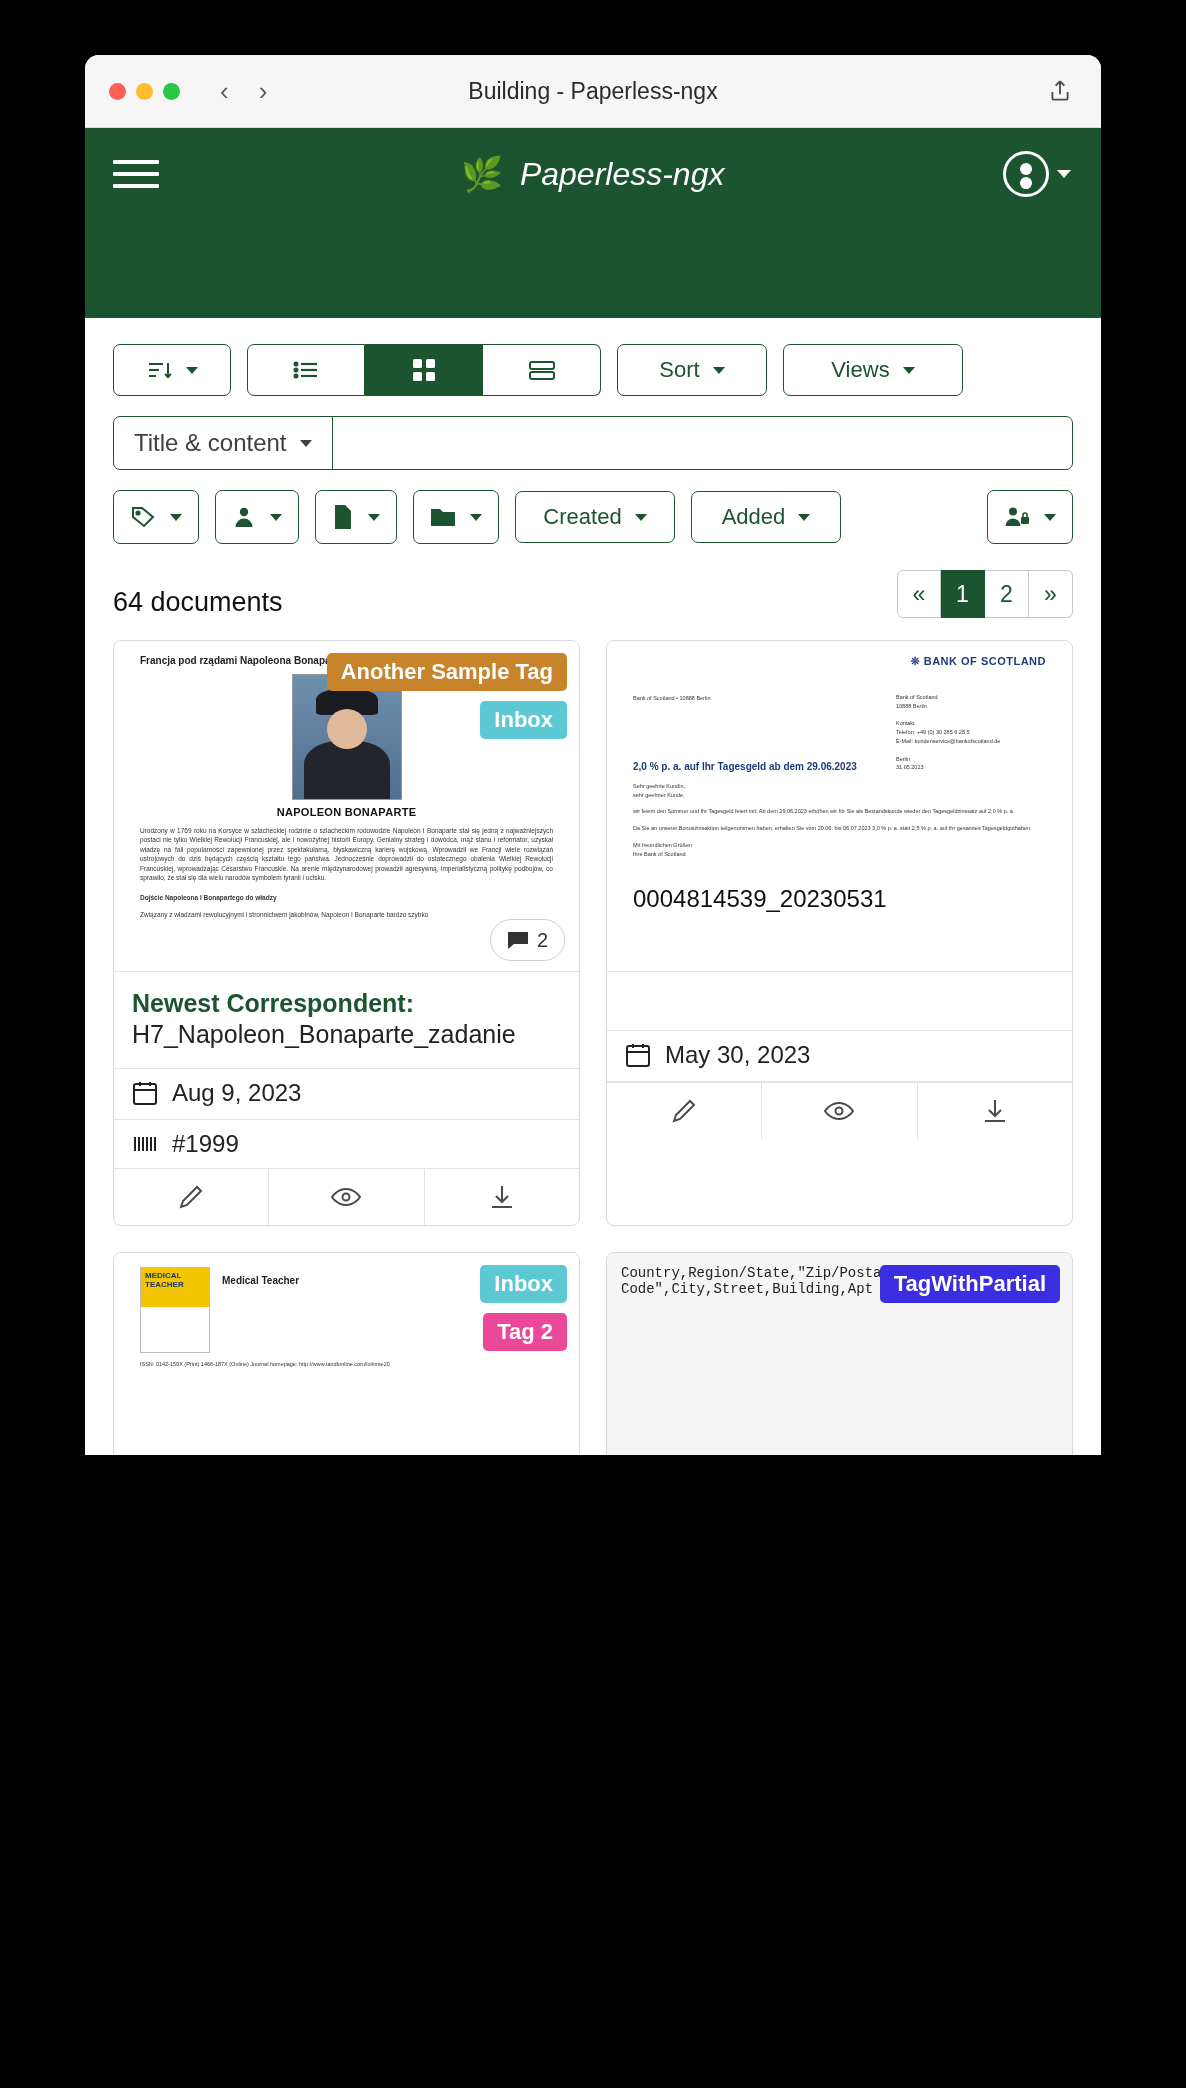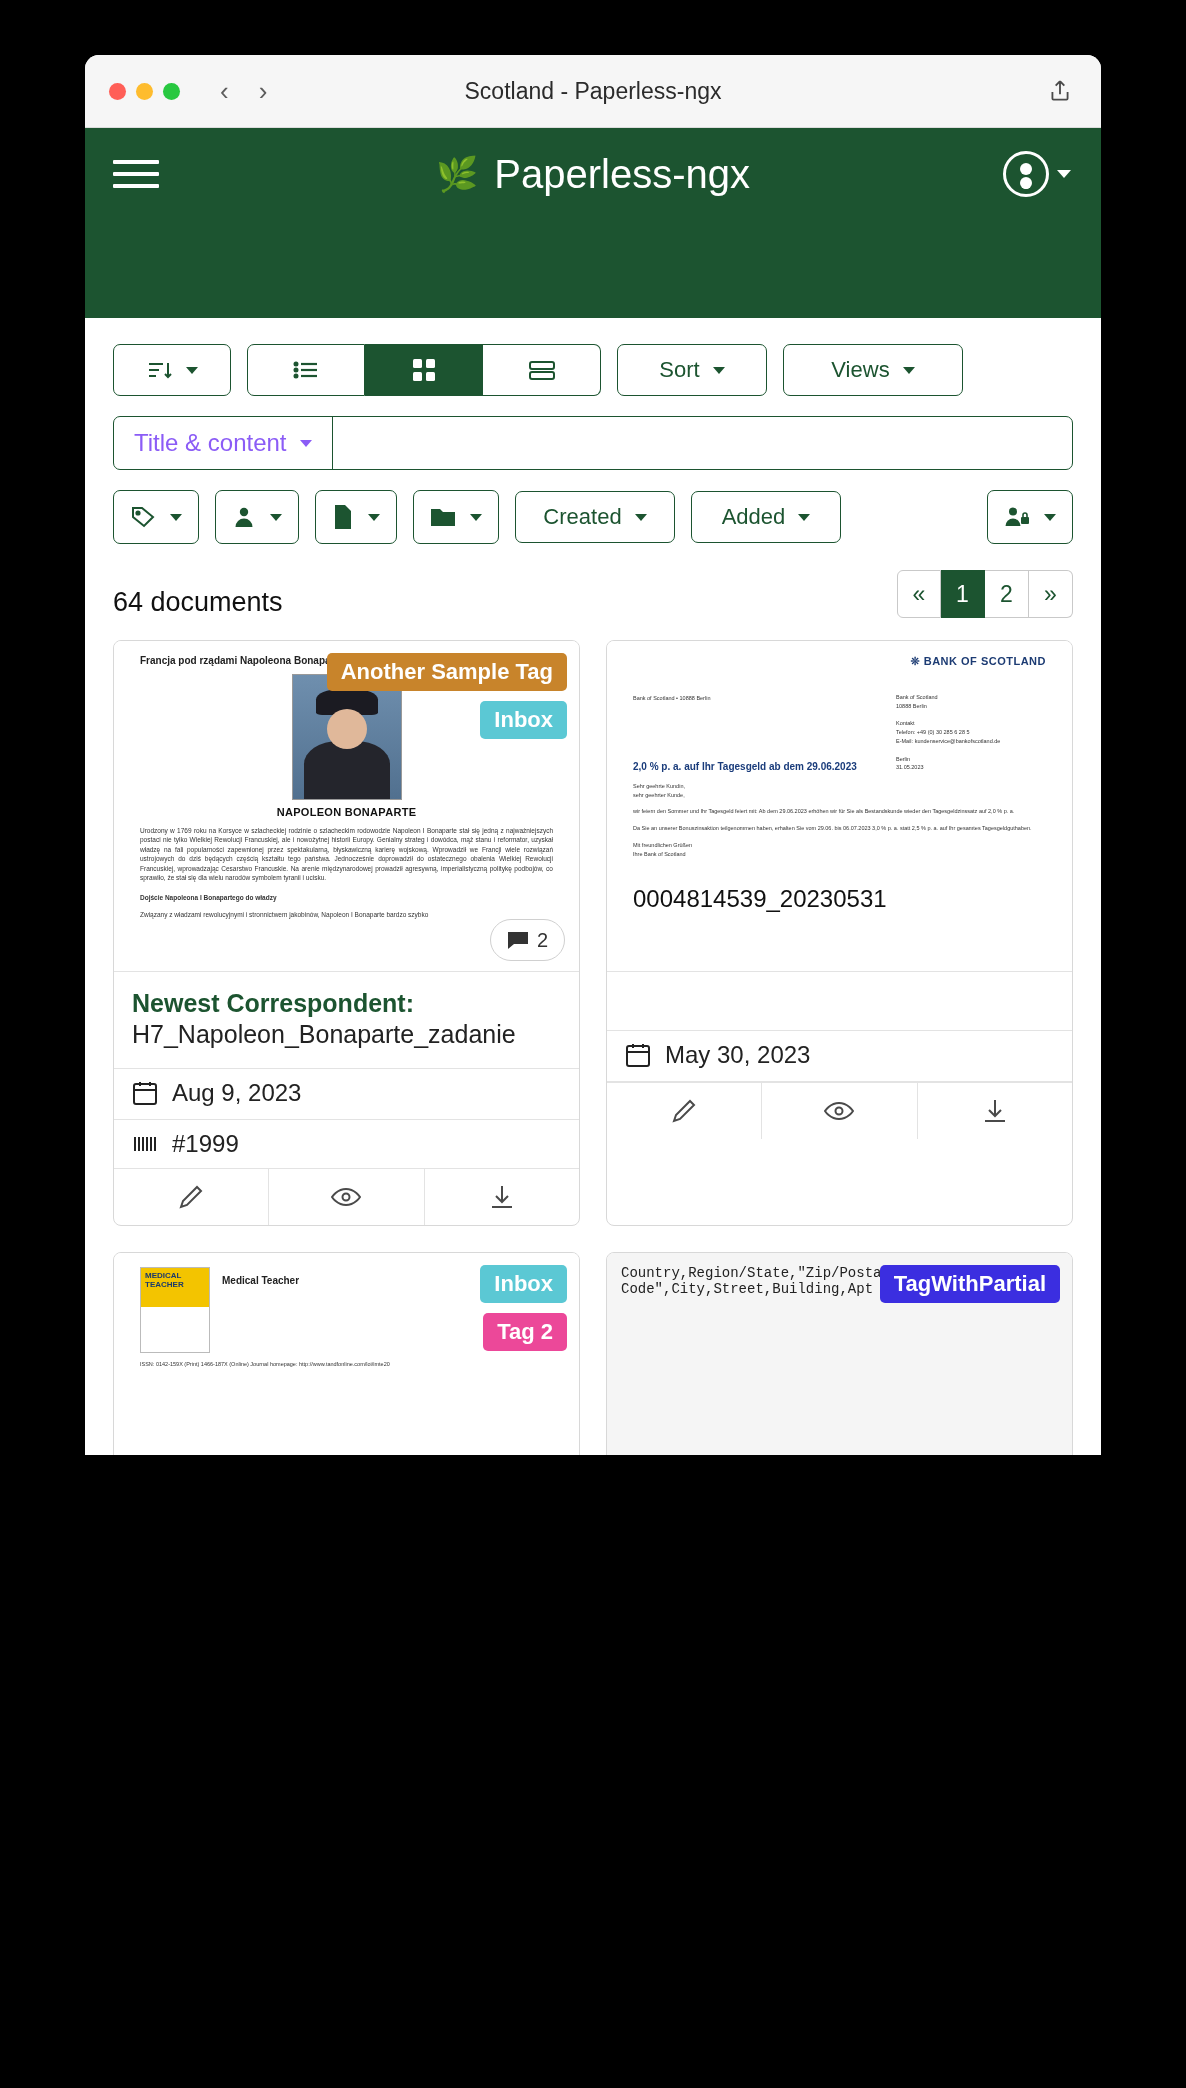--- a/index.html
+++ b/index.html
@@ -97,22 +97,23 @@
     left: 0; right: 0;
     display: flex;
     align-items: center;
     justify-content: center;
     gap: 16px;
     pointer-events: none;
   }
   .brand .leaf { font-size: 34px; color: #ffffff; }
   .brand .name {
     color: #ffffff;
-    font-size: 40px;
+    font-size: 32px;
     font-weight: 400;
+    font-style: italic;
   }
   .useravatar {
     position: absolute;
     right: 30px;
     display: flex;
     align-items: center;
     gap: 8px;
   }
   .useravatar .circle {
     width: 40px; height: 40px;
@@ -223,21 +224,21 @@
     border: 1px solid #1c5430;
     border-radius: 7px;
     height: 54px;
     box-sizing: border-box;
   }
   .filterrow2 .sel {
     display: flex;
     align-items: center;
     gap: 9px;
     padding: 0 20px;
-    color: #8b5cf6;
+    color: #404040;
     font-size: 24px;
     border-right: 1px solid #1c5430;
   }
   .filterrow2 .freetext { flex: 1; }
   .iconbtn {
     border: 1px solid #1c5430;
     border-radius: 7px;
     height: 54px;
     display: flex;
     align-items: center;
@@ -407,21 +408,21 @@
     <div class="titlebar">
       <div class="traffic">
         <div class="dot red"></div>
         <div class="dot yellow"></div>
         <div class="dot green"></div>
       </div>
       <div class="navarrows">
         <span>‹</span>
         <span>›</span>
       </div>
-      <div class="title-text">Scotland - Paperless-ngx</div>
+      <div class="title-text">Building - Paperless-ngx</div>
       <svg class="share-icon" viewBox="0 0 24 24" fill="none" stroke="currentColor" stroke-width="1.7">
         <path d="M12 3v12M12 3l-4 4M12 3l4 4"></path>
         <path d="M5 13v6a1 1 0 0 0 1 1h12a1 1 0 0 0 1-1v-6"></path>
       </svg>
     </div>
 
     <div class="appheader">
       <div class="hdr-row">
         <div class="hamburger">
           <div></div>

